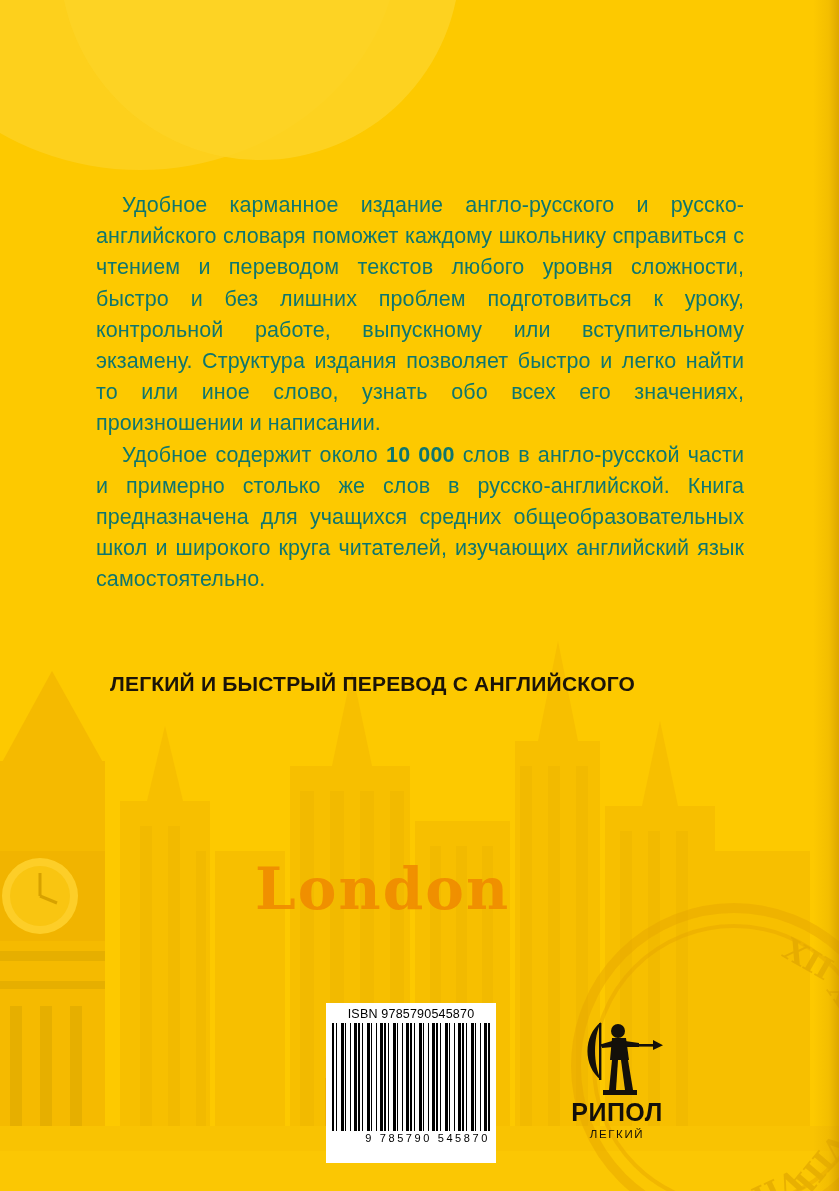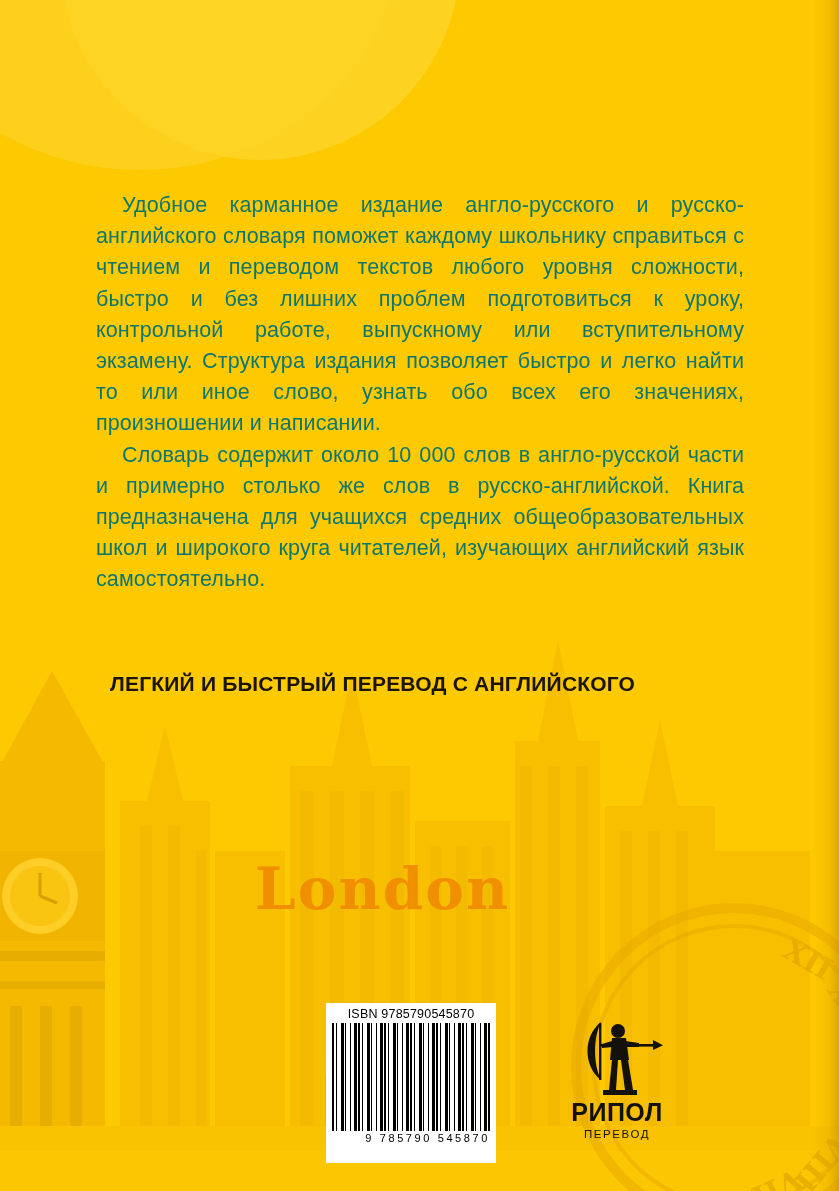--- a/index.html
+++ b/index.html
@@ -83,21 +83,21 @@
     letter-spacing: .1px;
   }
   .blurb p {
     margin: 0;
     text-indent: 26px;
   }
   .blurb p + p {
     margin-top: 0;
   }
   .blurb .num {
-    font-weight: normal;
+    font-weight: bold;
   }
 
   .tagline {
     position: absolute;
     left: 110px;
     top: 672px;
     width: 650px;
     font-size: 21px;
     font-weight: bold;
     color: #1b1408;
@@ -276,21 +276,21 @@
       <text x="158" y="46" transform="rotate(105 165 165)">IX</text>
       <text x="150" y="46" transform="rotate(130 165 165)">VIII</text>
       <text x="152" y="46" transform="rotate(155 165 165)">VII</text>
     </g>
   </svg>
 
   <div class="bg-right-edge"></div>
 
   <div class="blurb">
     <p>Удобное карманное издание англо-русского и русско-английского словаря поможет каждому школьнику справиться с чтением и переводом текстов любого уровня сложности, быстро и без лишних проблем подготовиться к уроку, контрольной работе, выпускному или вступительному экзамену. Структура издания позволяет быстро и легко найти то или иное слово, узнать обо всех его значениях, произношении и написании.</p>
-    <p><span>Словарь содержит около </span><span class="num">10 000</span><span> слов в англо-русской части и примерно столько же слов в русско-английской. Книга предназначена для учащихся средних общеобразовательных школ и широкого круга читателей, изучающих английский язык самостоятельно.</span></p>
+    <p><span>Удобное содержит около </span><span class="num">10 000</span><span> слов в англо-русской части и примерно столько же слов в русско-английской. Книга предназначена для учащихся средних общеобразовательных школ и широкого круга читателей, изучающих английский язык самостоятельно.</span></p>
   </div>
 
   <div class="tagline">ЛЕГКИЙ И БЫСТРЫЙ ПЕРЕВОД С АНГЛИЙСКОГО</div>
 
   <div class="london-word">London</div>
 
   <div class="barcode-box">
     <div class="barcode-isbn">ISBN 9785790545870</div>
     <div class="barcode-bars"></div>
     <div class="barcode-digits">9 785790 545870</div>
@@ -313,16 +313,16 @@
         <path d="M41 27 L31 30 L31 34 L42 33 Z"></path>
         <path d="M54 27 L68 29 L68 33 L55 33 Z"></path>
 
         <path d="M41 46 L47 46 L45 76 L38 76 Z"></path>
         <path d="M50 46 L57 46 L62 76 L54 76 Z"></path>
 
         <rect x="32" y="76" width="34" height="5"></rect>
       </g>
     </svg>
     <div class="pub-name">РИПОЛ</div>
-    <div class="pub-sub">ПЕРЕВОД</div>
+    <div class="pub-sub">ЛЕГКИЙ</div>
   </div>
 
 </div>
 
 </body></html>

